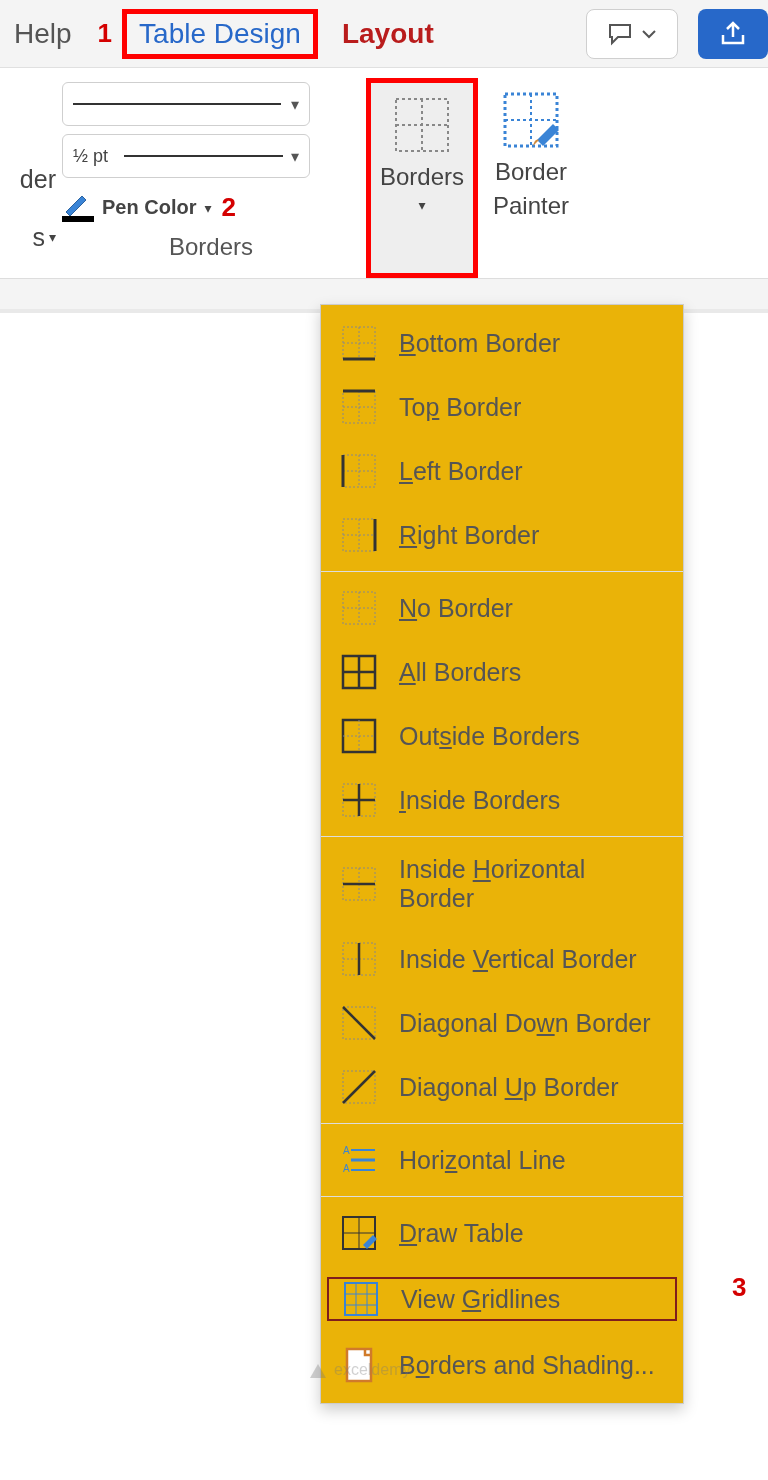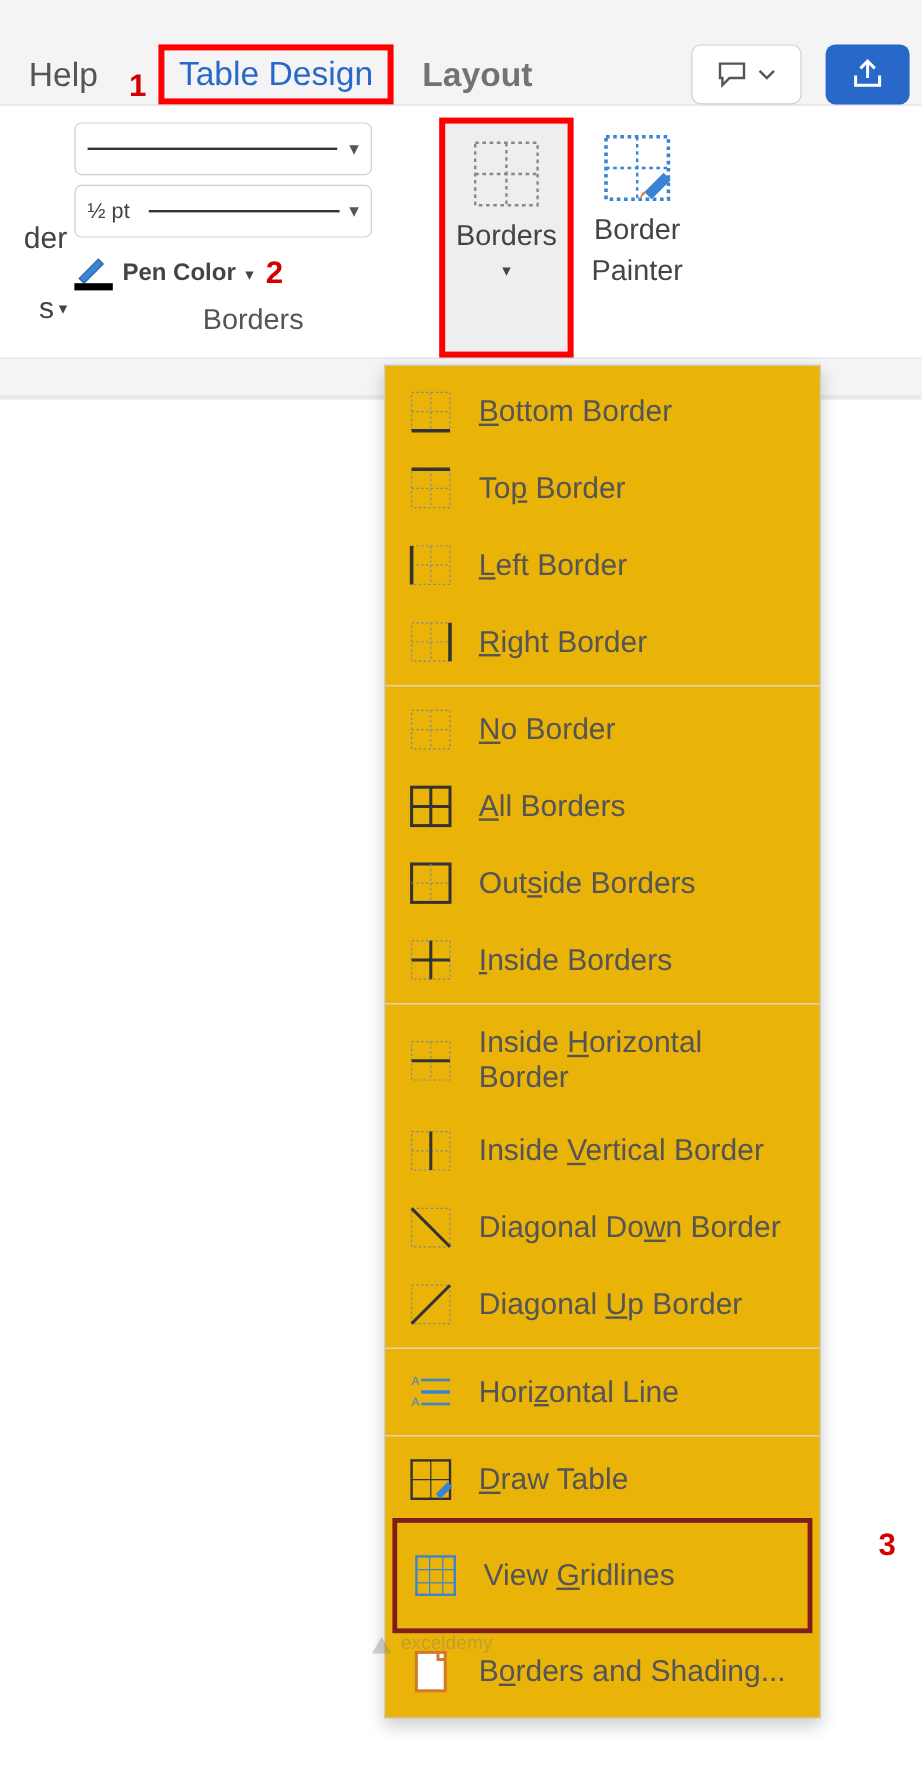--- a/index.html
+++ b/index.html
@@ -9,42 +9,42 @@
     background: #fff;
     width: 768px;
     height: 1480px;
     overflow: hidden;
     color: #444;
   }
   .u { text-decoration: underline; text-underline-offset: 2px; }
 
   
   .tabbar {
-    height: 88px;
-    display: flex;
-    align-items: flex-end;
+    height: 68px;
+    display: flex;
+    align-items: center;
     background: #f4f4f4;
     border-bottom: 1px solid #e0e0e0;
-    padding: 0 10px;
+    padding: 0 0;
     gap: 10px;
   }
   .tab {
     padding: 8px 14px;
     font-size: 28px;
     color: #555;
     display: flex;
     align-items: center;
   }
   .tab.highlight {
     border: 5px solid #ff0000;
     color: #2768c9;
     font-weight: 400;
     padding: 4px 12px;
   }
-  .tab.layout { color: #737373; font-weight: 600; }
+  .tab.layout { color: #b91c1c; font-weight: 600; }
   .ann {
     color: #d40000;
     font-weight: 600;
     font-size: 26px;
     margin-left: 2px;
   }
   .spacer { flex: 1; }
   .small-btn {
     border: 1px solid #cfcfcf;
     border-radius: 8px;
@@ -163,23 +163,23 @@
     display: flex;
     align-items: center;
     gap: 22px;
     padding: 14px 20px;
     font-size: 25px;
     color: #555;
   }
   .menu-item .micon { width: 36px; height: 36px; flex-shrink:0; }
   .menu-sep { height: 1px; background:#ddd; margin: 4px 0; }
   .menu-item.redbox {
-    border: 4px solid #7f1d1d;
-    margin: 0 6px;
-    padding: 26px 14px;
+    border: 2px solid #7f1d1d;
+    margin: 12px 6px;
+    padding: 2px 14px;
   }
   .ann-outside {
     position: absolute;
     color: #d40000;
     font-weight: 600;
     font-size: 26px;
   }
 
   .doc-gap {
     height: 30px;

